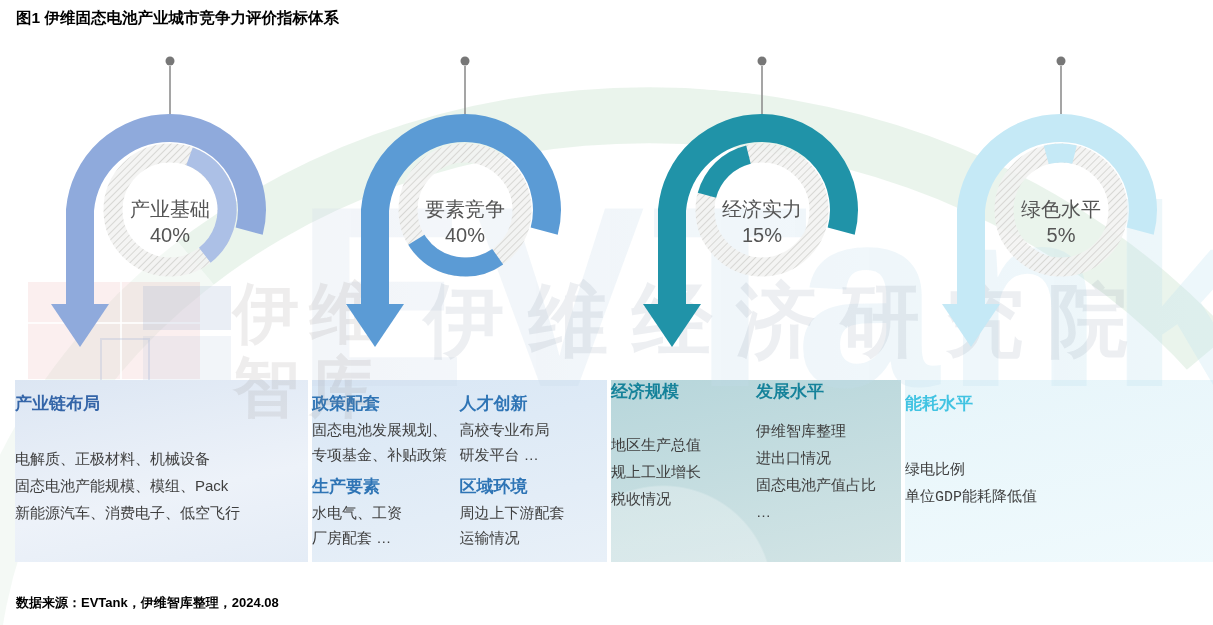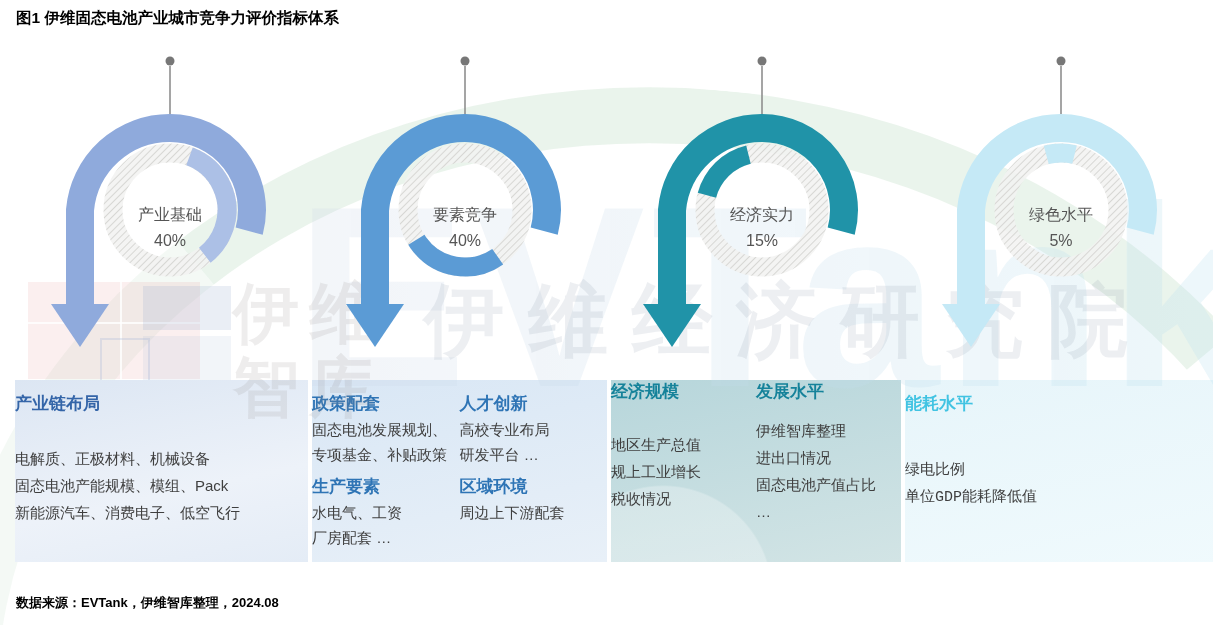--- a/index.html
+++ b/index.html
@@ -36,22 +36,22 @@
   .wm-cn{position:absolute;left:424px;top:268px;font-size:80px;font-weight:700;letter-spacing:24px;
      color:rgba(128,143,164,0.14);font-family:"Liberation Serif","DejaVu Serif",serif;white-space:nowrap;}
   .wm-en{position:absolute;left:505px;top:386px;font-size:38px;font-weight:700;letter-spacing:1px;
      color:rgba(255,255,255,0.55);font-family:"Liberation Serif","DejaVu Serif",serif;white-space:nowrap;}
   .wm-left{position:absolute;left:233px;top:276px;font-size:66px;font-weight:700;letter-spacing:10px;
      color:rgba(150,140,145,0.16);line-height:74px;}
 
   
   .gauge{position:absolute;top:50px;width:250px;height:310px;}
   .gauge svg{position:absolute;left:0;top:0;overflow:visible;}
-  .gauge .gauge-text{position:absolute;left:65px;top:152px;width:120px;text-align:center;
-      font-size:16px;color:#555;line-height:26px;}
+  .gauge .gauge-text{position:absolute;left:65px;top:146px;width:120px;text-align:center;
+      font-size:20px;color:#555;line-height:26px;}
   .gauge[data-g="0"] .arc-main{stroke:var(--g1);} .gauge[data-g="0"] .arrowhead{fill:var(--g1);}
   .gauge[data-g="0"] .seg{stroke:var(--g1seg);}
   .gauge[data-g="1"] .arc-main{stroke:var(--g2);} .gauge[data-g="1"] .arrowhead{fill:var(--g2);}
   .gauge[data-g="1"] .seg{stroke:var(--g2seg);}
   .gauge[data-g="2"] .arc-main{stroke:var(--g3);} .gauge[data-g="2"] .arrowhead{fill:var(--g3);}
   .gauge[data-g="2"] .seg{stroke:var(--g3seg);}
   .gauge[data-g="3"] .arc-main{stroke:var(--g4);} .gauge[data-g="3"] .arrowhead{fill:var(--g4);}
   .gauge[data-g="3"] .seg{stroke:var(--g4seg);}
   .arc-main{fill:none;stroke-width:28;stroke-linejoin:round;}
   .seg{fill:none;stroke-width:19;}
@@ -120,20 +120,21 @@
           <div class="line">研发平台 …</div>
         </div>
         <div class="cell">
           <div class="box-title">生产要素</div>
           <div class="line">水电气、工资</div>
           <div class="line">厂房配套 …</div>
         </div>
         <div class="cell">
           <div class="box-title">区域环境</div>
           <div class="line">周边上下游配套</div>
+          <div class="line">运输情况</div>
         </div>
       </div>
     </div>
 
     <div class="box box3">
       <div class="cell-grid">
         <div class="cell col1">
           <div class="box-title">经济规模</div>
           <div class="box-lines">
             <div class="line">地区生产总值</div>

